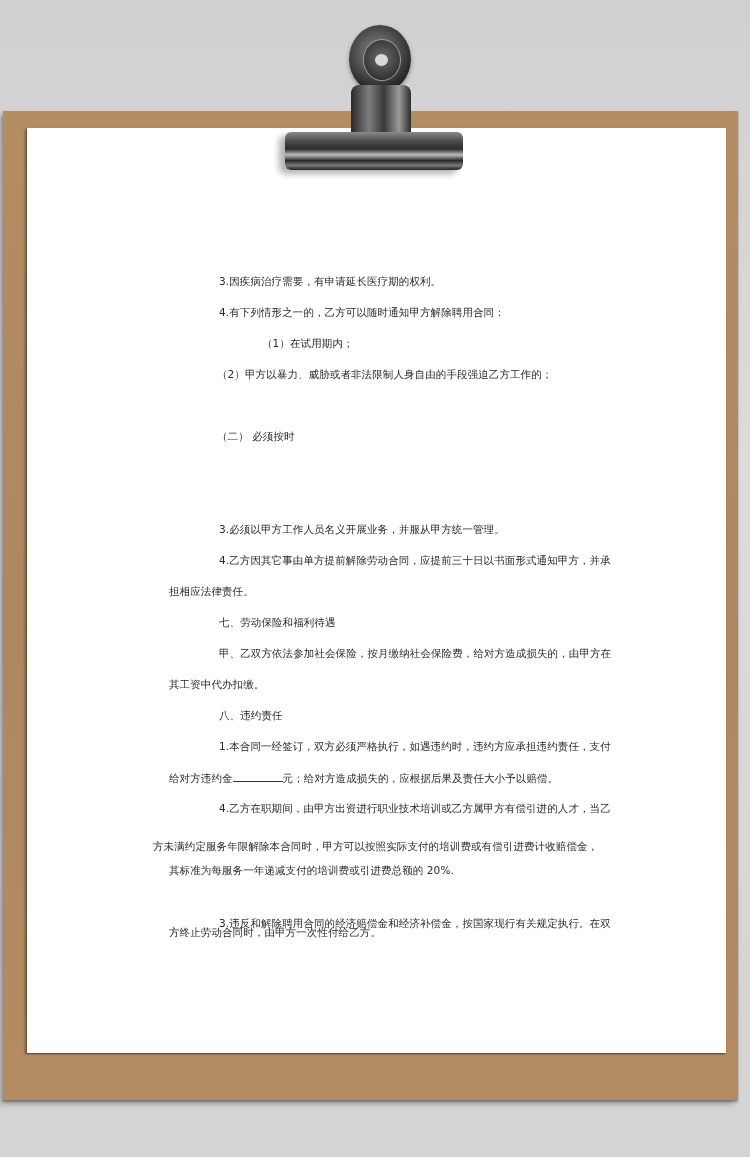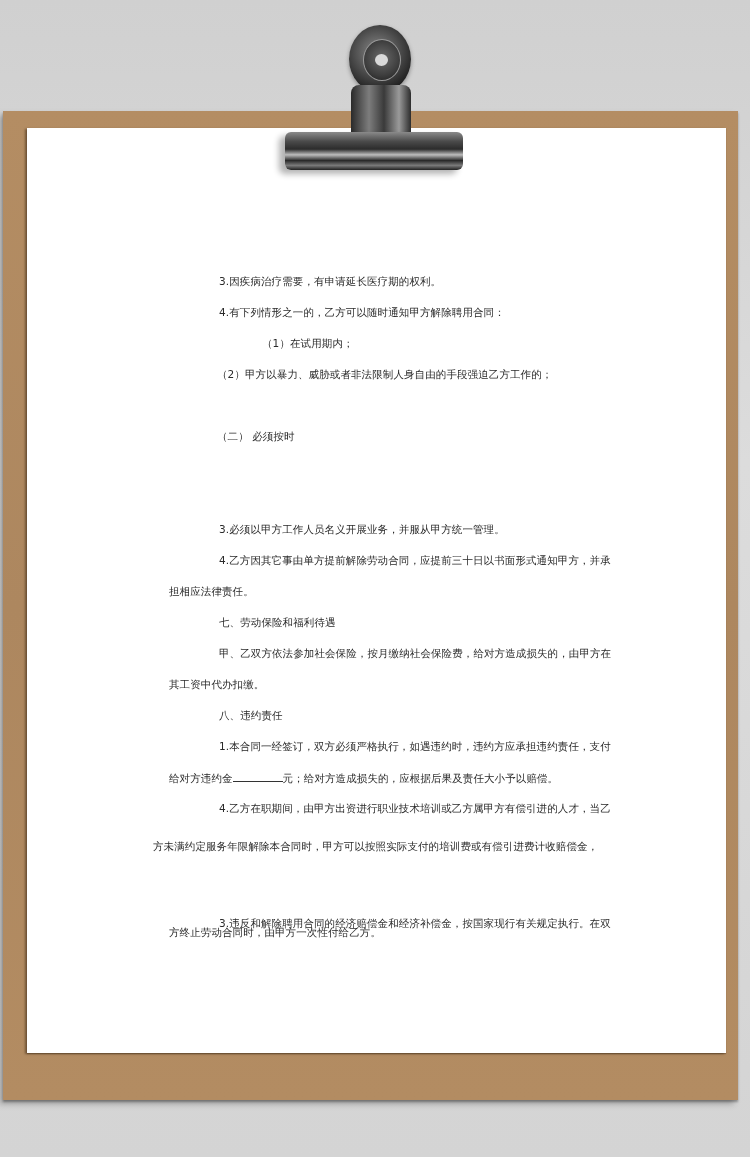--- a/index.html
+++ b/index.html
@@ -72,20 +72,21 @@
     <div class="line" style="left:192px; top:488px;">七、劳动保险和福利待遇</div>
     <div class="line" style="left:192px; top:519px;">甲、乙双方依法参加社会保险，按月缴纳社会保险费，给对方造成损失的，由甲方在</div>
     <div class="line" style="left:142px; top:550px;">其工资中代办扣缴。</div>
     <div class="line" style="left:192px; top:581px;">八、违约责任</div>
     <div class="line" style="left:192px; top:612px;">1.本合同一经签订，双方必须严格执行，如遇违约时，违约方应承担违约责任，支付</div>
     <div class="line" style="left:142px; top:643px;">
       <span>给对方违约金</span><span class="blank"></span><span>元；给对方造成损失的，应根据后果及责任大小予以赔偿。</span>
     </div>
     <div class="line" style="left:192px; top:674px;">4.乙方在职期间，由甲方出资进行职业技术培训或乙方属甲方有偿引进的人才，当乙</div>
     <div class="line" style="left:126px; top:705px;margin-top:7px;">方未满约定服务年限解除本合同时，甲方可以按照实际支付的培训费或有偿引进费计收赔偿金，</div>
+    <div class="line" style="left:142px; top:736px;">其标准为每服务一年递减支付的培训费或引进费总额的 20%.</div>
     <div class="line" style="left:192px; top:789px;">3.违反和解除聘用合同的经济赔偿金和经济补偿金，按国家现行有关规定执行。在双</div>
     <div class="line" style="left:142px; top:798px;">方终止劳动合同时，由甲方一次性付给乙方。</div>
   </div>
 </div>
 
 <div class="clip">
   <div class="ring-outer"></div>
   <div class="ring-inner"></div>
   <div class="hole"></div>
   <div class="neck"></div>

